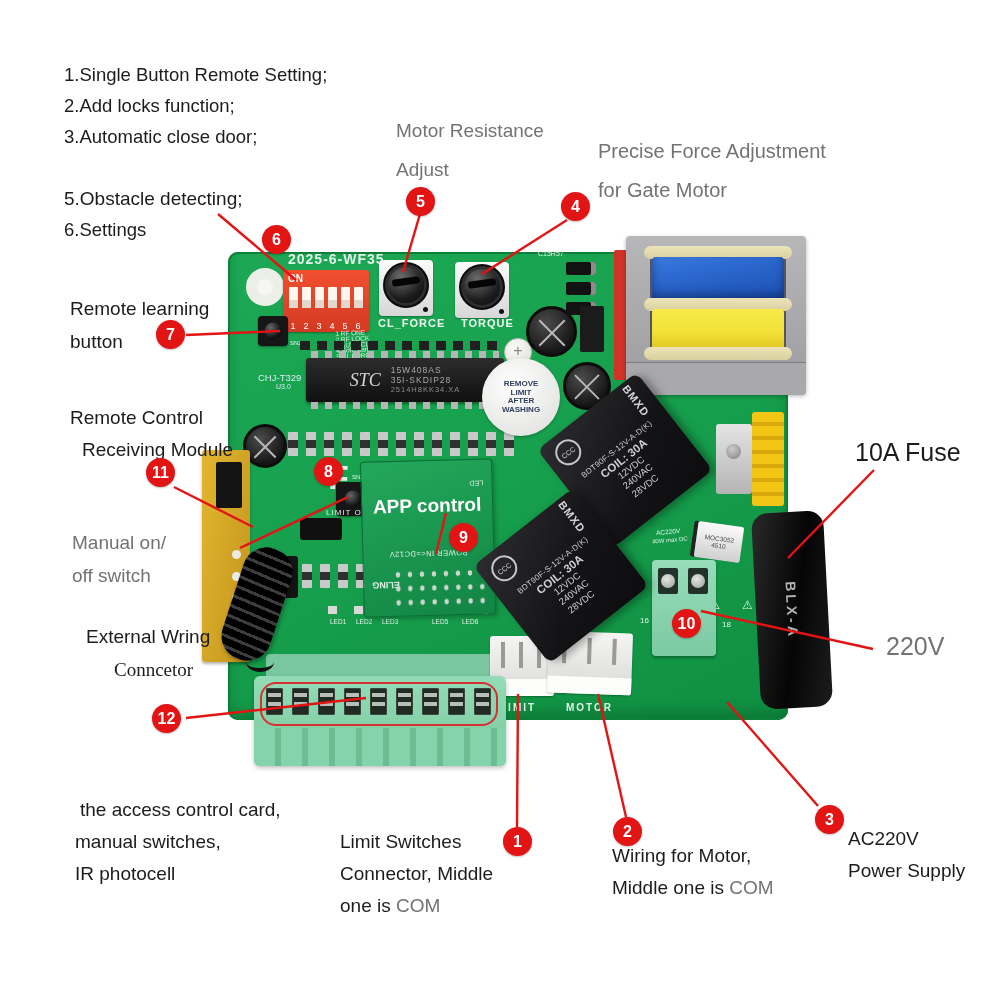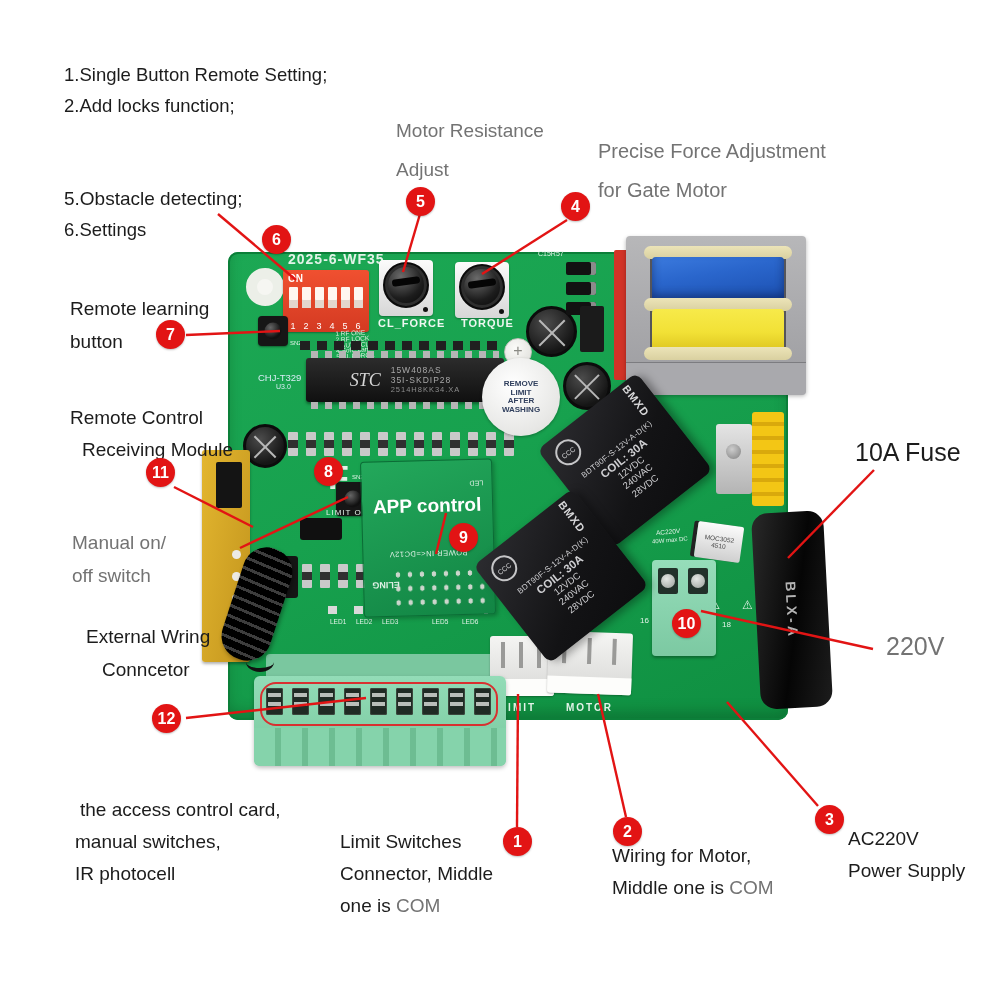--- a/index.html
+++ b/index.html
@@ -504,40 +504,41 @@
   <div class="callout" style="left:262px;top:225px;">6</div>
   <div class="callout" style="left:156px;top:320px;">7</div>
   <div class="callout" style="left:314px;top:457px;">8</div>
   <div class="callout" style="left:449px;top:523px;">9</div>
   <div class="callout" style="left:672px;top:609px;">10</div>
   <div class="callout" style="left:146px;top:458px;">11</div>
   <div class="callout" style="left:152px;top:704px;">12</div>
 
   <div class="ann" style="left:64px;top:64px;font-size:18.5px;">1.Single Button Remote Setting;</div>
   <div class="ann" style="left:64px;top:95px;font-size:18.5px;">2.Add locks function;</div>
+  <div class="ann" style="left:64px;top:126px;font-size:18.5px;">3.Automatic close door;</div>
   <div class="ann" style="left:64px;top:188px;font-size:19px;">5.Obstacle detecting;</div>
   <div class="ann" style="left:64px;top:219px;font-size:18.5px;">6.Settings</div>
 
   <div class="ann red" style="left:396px;top:120px;">Motor Resistance</div>
   <div class="ann red" style="left:396px;top:159px;">Adjust</div>
 
   <div class="ann red" style="left:598px;top:140px;font-size:20px;">Precise Force Adjustment</div>
   <div class="ann red" style="left:598px;top:179px;font-size:20px;">for Gate Motor</div>
 
   <div class="ann" style="left:70px;top:298px;">Remote learning</div>
   <div class="ann" style="left:70px;top:331px;">button</div>
 
   <div class="ann" style="left:70px;top:407px;">Remote Control</div>
   <div class="ann" style="left:82px;top:439px;">Receiving Module</div>
 
   <div class="ann red" style="left:72px;top:532px;">Manual on/</div>
   <div class="ann red" style="left:72px;top:565px;">off switch</div>
 
   <div class="ann" style="left:86px;top:626px;">External Wring</div>
-  <div class="ann" style="left:102px;top:659px;">Conncetor</div>
+  <div class="ann" style="left:114px;top:659px;font-family:Liberation Serif, serif;">Conncetor</div>
 
   <div class="ann big" style="left:855px;top:438px;">10A Fuse</div>
   <div class="ann big red" style="left:886px;top:632px;">220V</div>
 
   <div class="ann" style="left:80px;top:799px;">the access control card,</div>
   <div class="ann" style="left:75px;top:831px;">manual switches,</div>
   <div class="ann" style="left:75px;top:863px;">IR photocell</div>
 
   <div class="ann" style="left:340px;top:831px;">Limit Switches</div>
   <div class="ann" style="left:340px;top:863px;">Connector, Middle</div>

